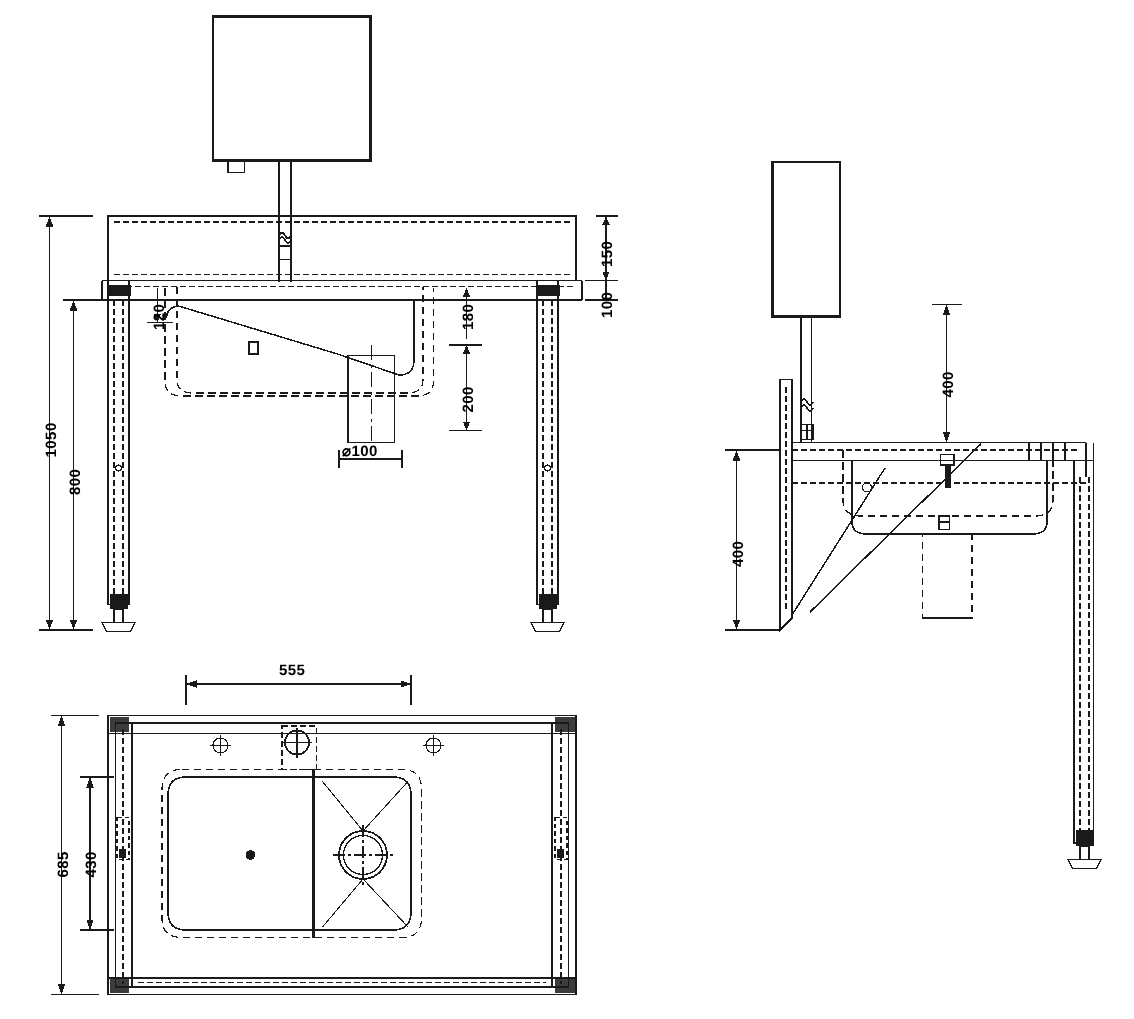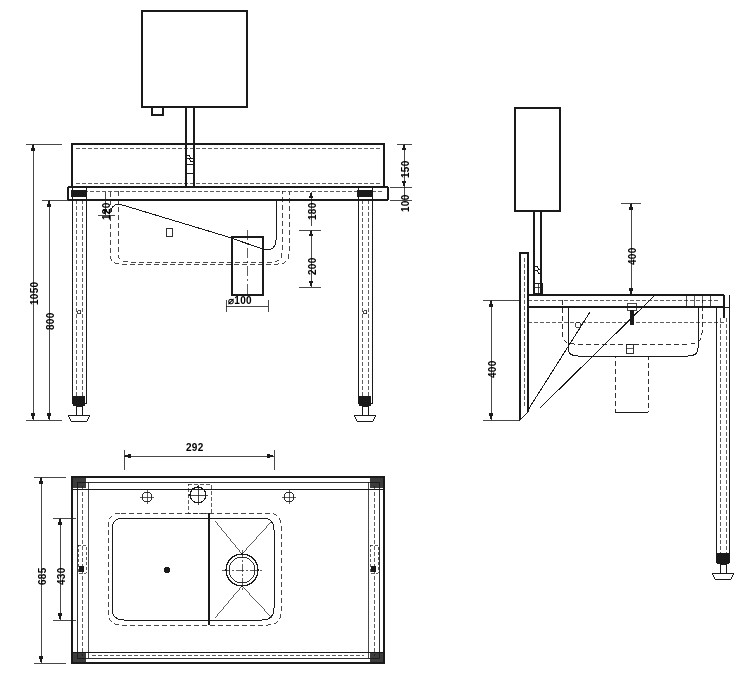--- a/index.html
+++ b/index.html
@@ -301,19 +301,19 @@
 <div class="dimlabel vert" style="left:307px;top:220px;">180</div>
 
 <div class="dimlabel vert" style="left:307px;top:275px;">200</div>
 
 <div class="dimlabel" style="left:228px;top:295px;">⌀100</div>
 
 <div class="dimlabel vert" style="left:627px;top:265px;">400</div>
 
 <div class="dimlabel vert" style="left:487px;top:378px;">400</div>
 
-<div class="dimlabel" style="left:186px;top:442px;">292</div>
+<div class="dimlabel" style="left:186px;top:442px;">555</div>
 
 <div class="dimlabel vert" style="left:37px;top:585px;">685</div>
 
 <div class="dimlabel vert" style="left:56px;top:585px;">430</div>
 
 </div>
 
 </body></html>

